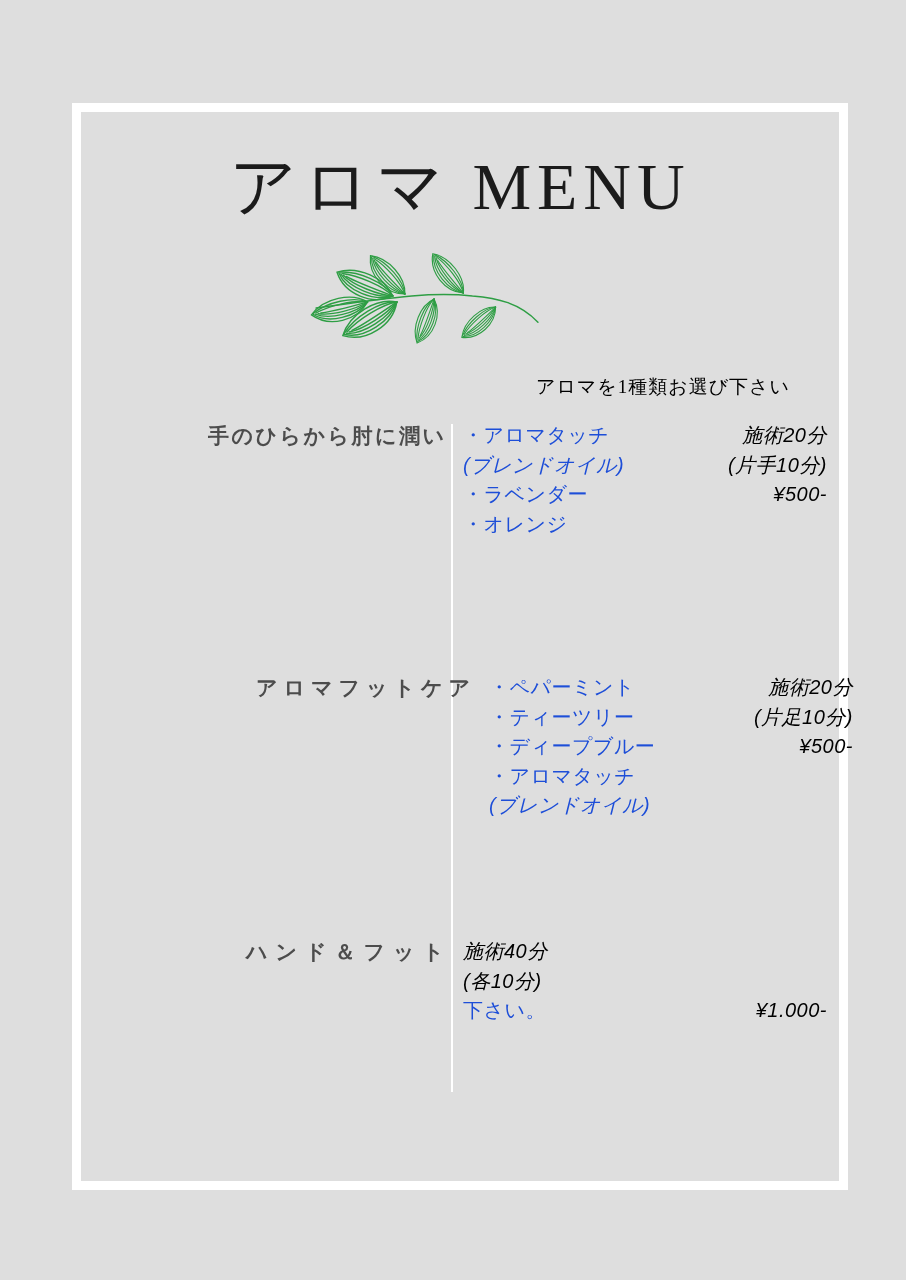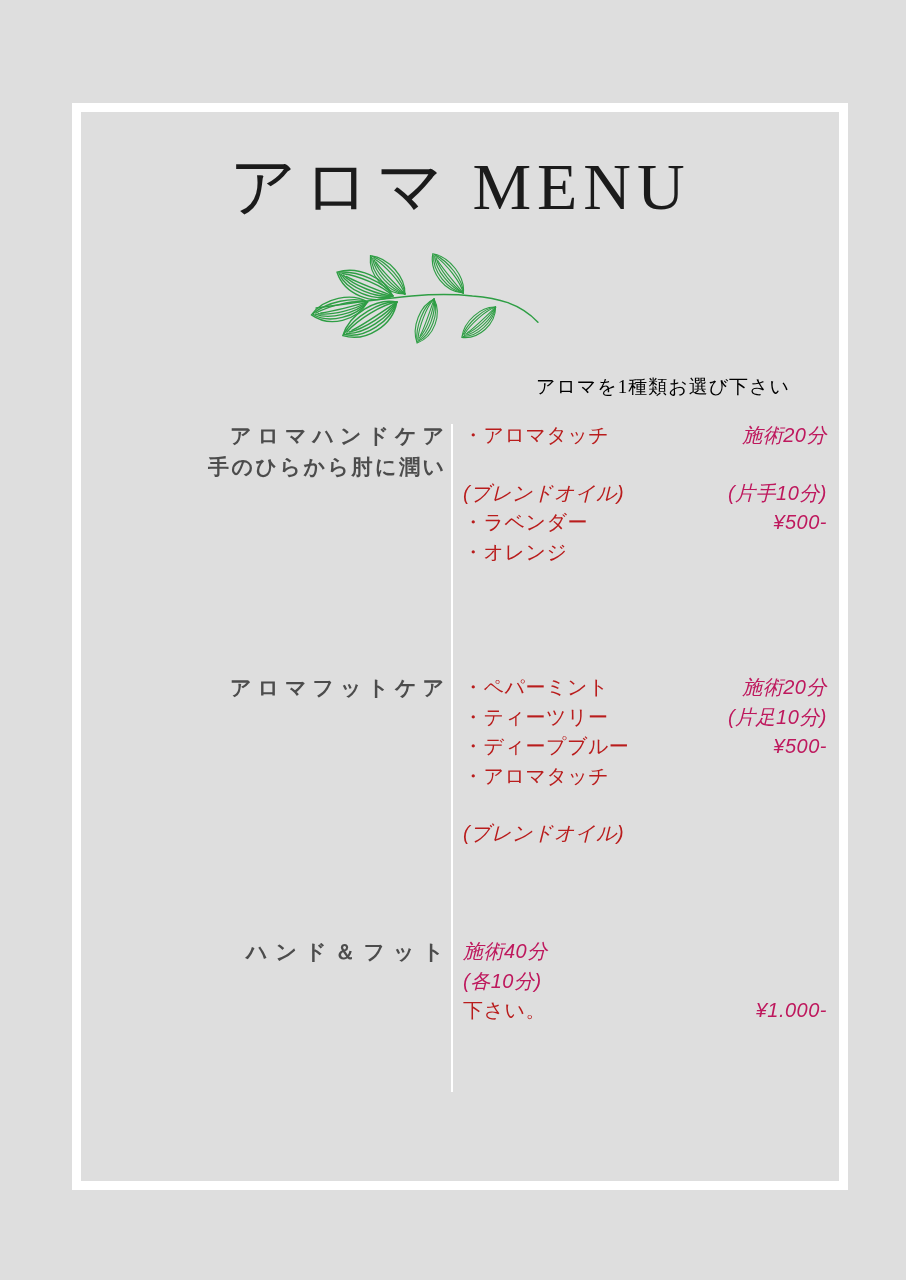--- a/index.html
+++ b/index.html
@@ -50,25 +50,25 @@
   }
   .sec-name .nline{display:block;letter-spacing:6px;margin-right:-6px;}
   .sec-name .nline.ls-tight{letter-spacing:2.5px;margin-right:-2.5px;}
   .sec-name .nline.ls-wide{letter-spacing:8px;margin-right:-8px;}
   .sec-rows{
     position:absolute;left:463px;width:364px;
     font-size:20px;
     line-height:29.6px;
   }
   .row{display:flex;justify-content:space-between;align-items:baseline;}
-  .row .item{white-space:nowrap;letter-spacing:0.5px;color:#b91c1c;}
-  .row .meta{white-space:nowrap;font-style:italic;color:#be185d;letter-spacing:0.5px;text-align:center;}
-  .row .item.paren{font-style:italic;margin-top:28px;}
+  .row .item{white-space:nowrap;letter-spacing:0.5px;color:#1d4ed8;}
+  .row .meta{white-space:nowrap;font-style:italic;color:#000000;letter-spacing:0.5px;text-align:center;}
+  .row .item.paren{font-style:italic;}
   .s1{top:421px;}
-  .s2{top:673px;}
+  .s2{top:673px;padding-left:26px;}
   .s3{top:937px;}
 </style>
 </head>
 <body>
 
 <div class="frame"></div>
 
 <div class="title">アロマ MENU</div>
 
 <div class="leaf-wrap">
@@ -95,21 +95,20 @@
       <use href="#leaf" transform="translate(190,62) rotate(140) scale(0.75)"></use>
     </g>
   </svg>
 </div>
 
 <div class="note">アロマを1種類お選び下さい</div>
 
 <div class="divider"></div>
 
 <div class="sec-name s1">
-  <span class="nline">アロマハンドケア</span>
   <span class="nline ls-tight">手のひらから肘に潤い</span>
 </div>
 <div class="sec-rows s1">
   <div class="row">
     <span class="item">・アロマタッチ</span>
     <span class="meta">施術20分</span>
   </div>
   <div class="row">
     <span class="item paren">(ブレンドオイル)</span>
     <span class="meta">(片手10分)</span>

